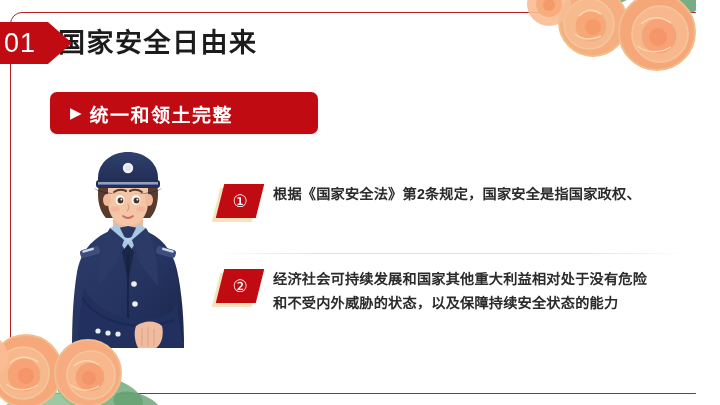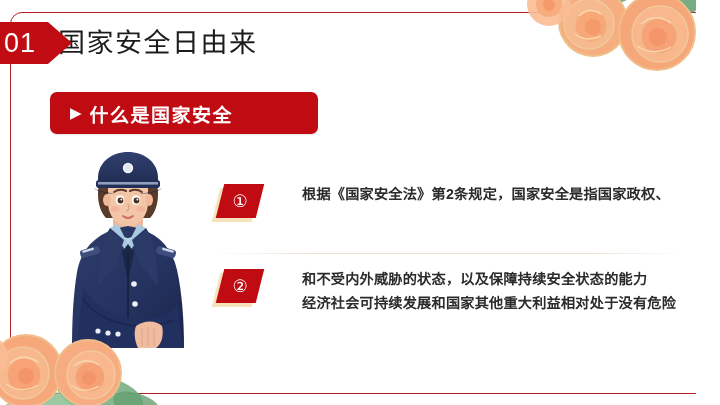--- a/index.html
+++ b/index.html
@@ -63,21 +63,21 @@
     letter-spacing: 1px;
     padding-left: 6px;
   }
 
   
   .page-title {
     position: absolute;
     left: 58px;
     top: 24px;
     font-size: 27px;
-    font-weight: normal;
+    font-weight: bold;
     color: #1c1c1c;
     letter-spacing: 1.5px;
     line-height: 38px;
     z-index: 4;
     white-space: nowrap;
   }
 
   
   .section-banner {
     position: absolute;
@@ -183,21 +183,21 @@
 
   .row-text {
     flex: 1 1 auto;
     padding-left: 13px;
     font-size: 14.2px;
     line-height: 24px;
     color: #2b2b2b;
     font-weight: bold;
     letter-spacing: 0.2px;
   }
-  .row-text .ln { display: block; white-space: nowrap; margin-left: 29px; }
+  .row-text .ln { display: block; white-space: nowrap; }
 
   
   .flora { position: absolute; z-index: 6; pointer-events: none; }
   .flora-tr { right: -6px; top: -30px; width: 205px; height: 125px; }
   .flora-bl { left: -22px; bottom: -26px; width: 200px; height: 120px; }
 </style>
 </head>
 <body>
 
 <div class="slide">
@@ -285,21 +285,21 @@
 
   <div class="badge-01">
     <div class="pennant"></div>
     <div class="num">01</div>
   </div>
 
   <div class="page-title">国家安全日由来</div>
 
   <div class="section-banner">
     <span class="tri">▶</span>
-    <span class="label">什么是国家安全</span>
+    <span class="label">统一和领土完整</span>
   </div>
 
   <svg class="officer" viewBox="0 0 140 200">
     <defs>
       <linearGradient id="uniG" x1="0" y1="0" x2="1" y2="1">
         <stop offset="0%" stop-color="#2e3c68"></stop>
         <stop offset="55%" stop-color="#253361"></stop>
         <stop offset="100%" stop-color="#1a2547"></stop>
       </linearGradient>
       <linearGradient id="capG" x1="0" y1="0" x2="0" y2="1">
@@ -398,20 +398,20 @@
     </div>
 
     <div class="content-row">
       <div class="marker-wrap">
         <div class="marker-shadow"></div>
         <div class="marker">
           <div class="glyph">②</div>
         </div>
       </div>
       <div class="row-text">
+        <span class="ln">经济社会可持续发展和国家其他重大利益相对处于没有危险</span>
         <span class="ln">和不受内外威胁的状态，以及保障持续安全状态的能力</span>
-        <span class="ln">经济社会可持续发展和国家其他重大利益相对处于没有危险</span>
       </div>
     </div>
 
   </div>
 
 </div>
 
 </body></html>

